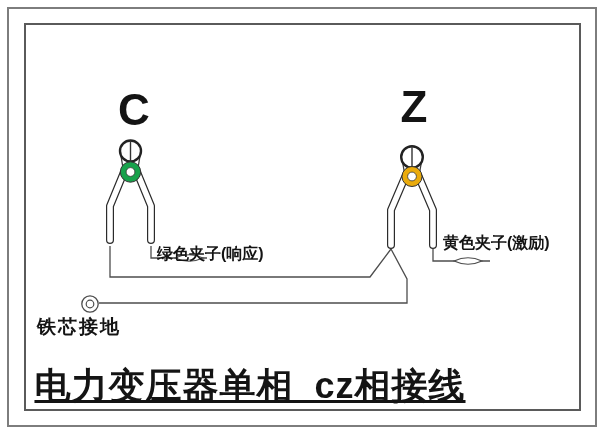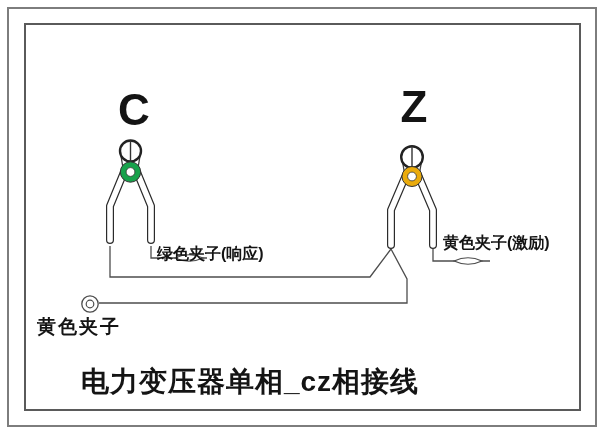--- a/index.html
+++ b/index.html
@@ -11,21 +11,21 @@
   .frame{position:absolute;box-sizing:border-box;background:transparent;}
   .frame-outer{left:7px;top:7px;width:590px;height:420px;border:2px solid #7d7d7d;}
   .frame-inner{left:24px;top:23px;width:557px;height:388px;border:2px solid #5a5a5a;}
   svg.diagram{position:absolute;left:0;top:0;}
   .lbl{position:absolute;color:#141414;font-weight:bold;white-space:nowrap;line-height:1;}
   .lbl-c{left:104px;top:88px;width:60px;text-align:center;font-size:44px;}
   .lbl-z{left:384px;top:85px;width:60px;text-align:center;font-size:44px;}
   .lbl-green{left:157px;top:246px;font-size:16px;}
   .lbl-yellow{left:443px;top:235px;font-size:16px;}
   .lbl-ground{left:37px;top:317px;font-size:19px;letter-spacing:2px;}
-  .lbl-title{left:24px;top:368px;width:452px;text-align:center;font-size:28px;letter-spacing:1px;}
+  .lbl-title{left:24px;top:368px;width:452px;text-align:center;font-size:36px;letter-spacing:1px;text-decoration:underline;}
 </style>
 </head>
 <body>
 
 <div class="frame frame-outer"></div>
 <div class="frame frame-inner"></div>
 
 <svg class="diagram" width="604" height="434" viewBox="0 0 604 434">
 
   <g fill="none" stroke="#4d4d4d" stroke-width="1.3">
@@ -93,14 +93,14 @@
 
     <circle cx="412" cy="176.5" r="10" stroke="#333333" stroke-width="1" fill="#EAAB0C"></circle>
     <circle cx="412" cy="176.5" r="4.4" fill="#ffffff" stroke="#333333" stroke-width="0.8"></circle>
   </g>
 </svg>
 
 <div class="lbl lbl-c">C</div>
 <div class="lbl lbl-z">Z</div>
 <div class="lbl lbl-green">绿色夹子(响应)</div>
 <div class="lbl lbl-yellow">黄色夹子(激励)</div>
-<div class="lbl lbl-ground">黄色夹子</div>
+<div class="lbl lbl-ground">铁芯接地</div>
 <div class="lbl lbl-title">电力变压器单相_cz相接线</div>
 
 </body></html>

